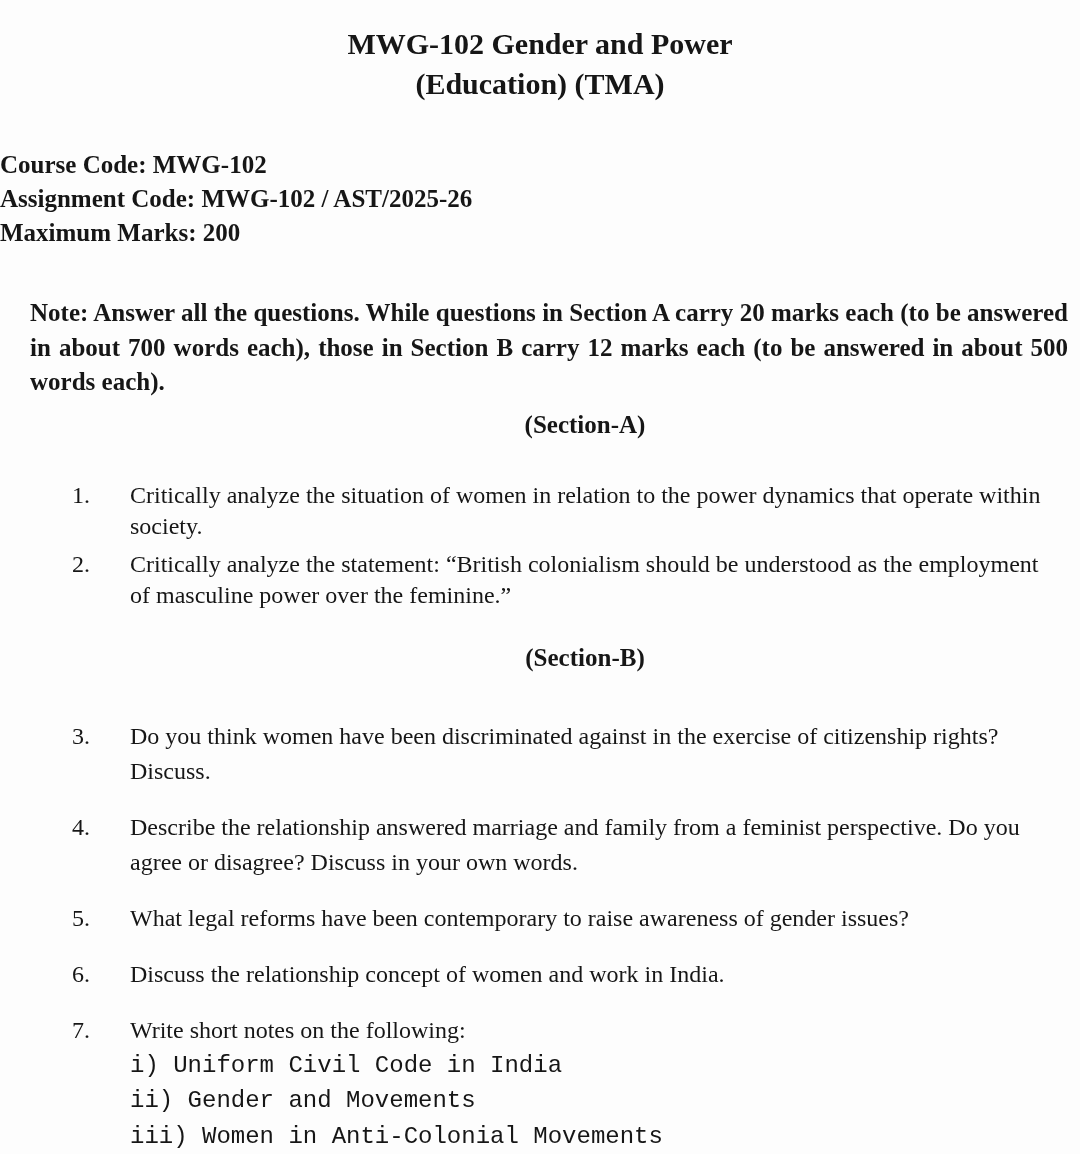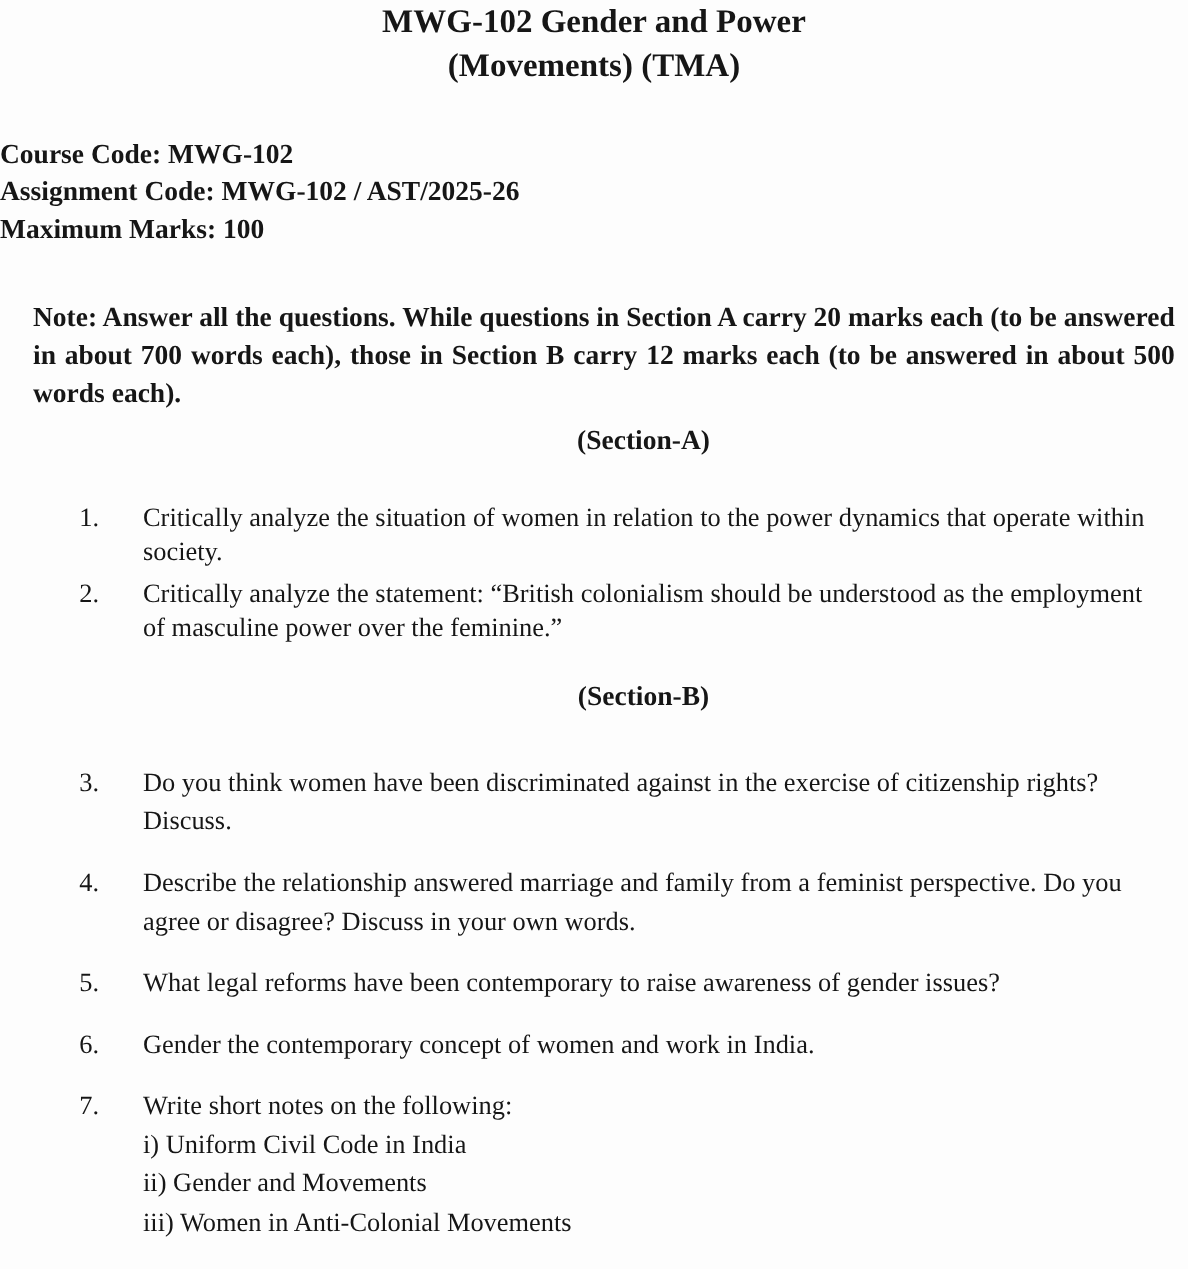--- a/index.html
+++ b/index.html
@@ -3,21 +3,21 @@
 <meta charset="utf-8">
 <style>
   * { margin: 0; padding: 0; box-sizing: border-box; }
   html, body { width: 1080px; height: 1154px; }
   body {
     background: #fdfdfd;
     color: #161616;
     font-family: "Liberation Serif", "DejaVu Serif", serif;
     overflow: hidden;
   }
-  .page { width: 1080px; height: 885px; }
+  .page { width: 1080px; height: 885px; padding-top: 24px; }
 
   .title-block { text-align: center; font-weight: bold; font-size: 30px; line-height: 40px; }
 
   .meta-block {
     margin-top: 44px;
     margin-right: 20px;
     text-align: left;
     font-weight: bold;
     font-size: 25px;
     line-height: 34px;
@@ -44,36 +44,36 @@
   .qlist { margin: 0 20px 0 72px; font-size: 24px; }
   .qlist.a { margin-top: 40px; line-height: 31px; }
   .qlist.b { margin-top: 46px; line-height: 35px; }
 
   .q { display: flex; }
   .qlist.a .q + .q { margin-top: 7px; }
   .qlist.b .q + .q { margin-top: 21px; }
   .q-num { flex: none; width: 38px; }
   .q-text { flex: 1; margin-left: 20px; }
 
-  .subitems div { line-height: 35.5px; }
+  .subitems div { line-height: 35.5px; font-family: Liberation Mono, monospace; }
 </style>
 </head>
 <body>
 
 <div class="page">
 
   <div class="title-block">
     <div>MWG-102 Gender and Power</div>
-    <div>(Movements) (TMA)</div>
+    <div>(Education) (TMA)</div>
   </div>
 
   <div class="meta-block">
     <div>Course Code: MWG-102</div>
     <div>Assignment Code: MWG-102 / AST/2025-26</div>
-    <div>Maximum Marks: 100</div>
+    <div>Maximum Marks: 200</div>
   </div>
 
   <p class="note">Note: Answer all the questions. While questions in Section A carry 20 marks each (to be answered in about 700 words each), those in Section B carry 12 marks each (to be answered in about 500 words each).</p>
 
   <div class="section-heading a">(Section-A)</div>
 
   <div class="qlist a">
     <div class="q">
       <span class="q-num">1.</span>
       <span class="q-text">Critically analyze the situation of women in relation to the power dynamics that operate within society.</span>
@@ -94,21 +94,21 @@
     <div class="q">
       <span class="q-num">4.</span>
       <span class="q-text">Describe the relationship answered marriage and family from a feminist perspective. Do you agree or disagree? Discuss in your own words.</span>
     </div>
     <div class="q">
       <span class="q-num">5.</span>
       <span class="q-text">What legal reforms have been contemporary to raise awareness of gender issues?</span>
     </div>
     <div class="q">
       <span class="q-num">6.</span>
-      <span class="q-text">Gender the contemporary concept of women and work in India.</span>
+      <span class="q-text">Discuss the relationship concept of women and work in India.</span>
     </div>
     <div class="q">
       <span class="q-num">7.</span>
       <span class="q-text">
         <span>Write short notes on the following:</span>
         <span class="subitems">
           <div>i) Uniform Civil Code in India</div>
           <div>ii) Gender and Movements</div>
           <div>iii) Women in Anti-Colonial Movements</div>
           

